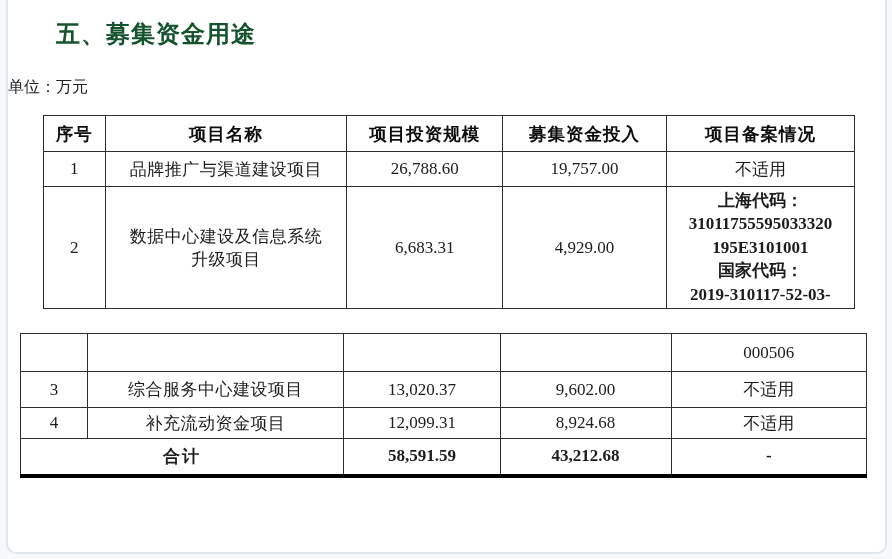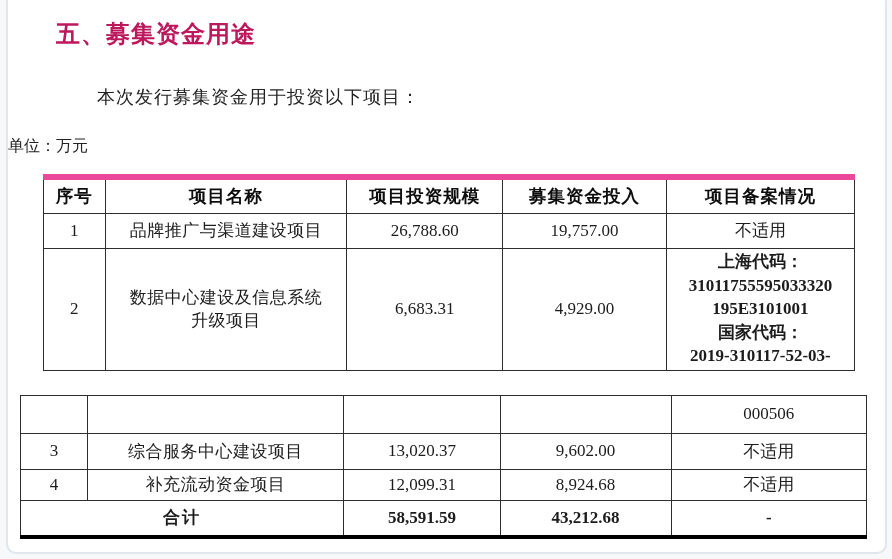--- a/index.html
+++ b/index.html
@@ -20,42 +20,42 @@
     border-radius: 10px;
     overflow: hidden;
     padding-top: 8px;
   }
   .section-title {
     margin: 16px 0 0 48px;
     font-family: "Liberation Sans", sans-serif;
     font-weight: 700;
     font-size: 24px;
     letter-spacing: 1px;
-    color: #be185d;
+    color: #14532d;
   }
   .intro {
     margin: 35px 0 0 89px;
     font-size: 18px;
     letter-spacing: 1px;
     color: #222;
   }
   .unit {
     margin: 27px 30px 0 0;
     text-align: left;
     font-size: 16px;
     color: #222;
   }
   table {
     border-collapse: collapse;
     table-layout: fixed;
   }
   .t1 {
     margin: 17px 8px 0 35px;
     width: 812px;
-    border-top: 6px solid #ec4899;
+    border-top: 1px solid #ec4899;
   }
   .t2 {
     margin: 24px 0 0 12px;
     width: 847px;
     border-bottom: 4px solid #000;
   }
   .t1 th, .t1 td, .t2 th, .t2 td {
     border: 1.5px solid #2d2d2d;
     text-align: center;
     vertical-align: middle;
@@ -94,21 +94,20 @@
   .bold-num { font-weight: 700; font-size: 17px; }
   .name-cell { letter-spacing: 0.5px; }
 </style>
 </head>
 <body>
 
 <div class="card">
 
   <div class="section-title">五、募集资金用途</div>
 
-  <div class="intro">本次发行募集资金用于投资以下项目：</div>
 
   <div class="unit">单位：万元</div>
 
   <table class="t1">
     <colgroup>
       <col style="width:7.6%">
         <col style="width:29.8%">
         <col style="width:19.2%">
         <col style="width:20.2%">
         <col style="width:23.2%">

